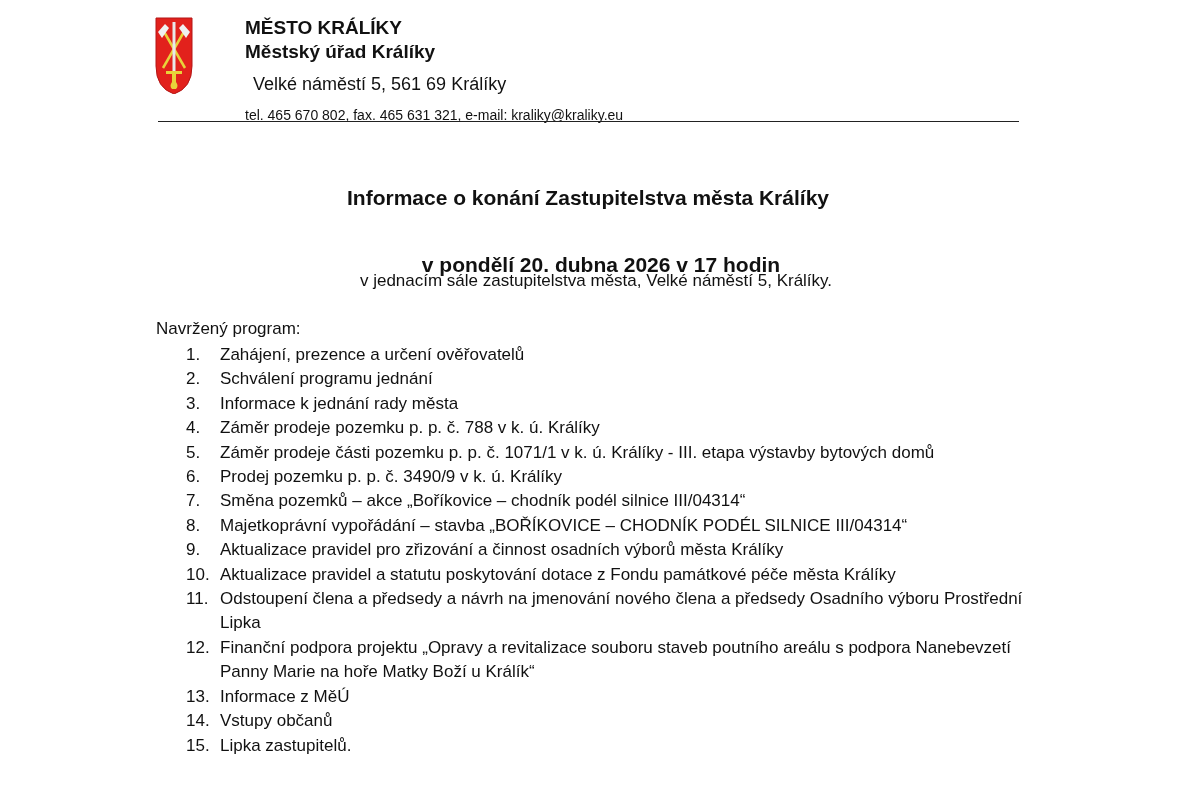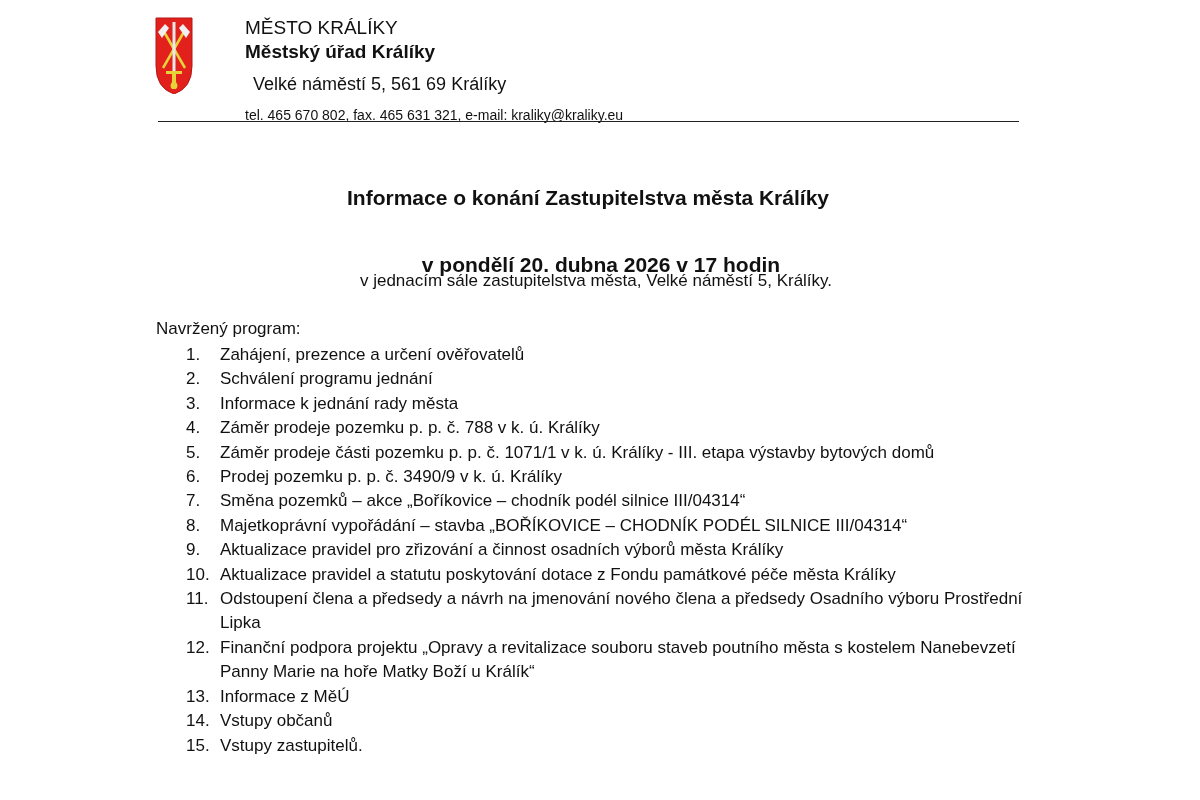--- a/index.html
+++ b/index.html
@@ -1,20 +1,20 @@
 <!DOCTYPE html>
 <html><head>
 <meta charset="utf-8">
 <style>
   html, body { margin:0; padding:0; background:#ffffff; }
   body { width:1200px; height:800px; overflow:hidden; position:relative;
          font-family:"Liberation Sans", sans-serif; color:#111; }
   .crest { position:absolute; left:155px; top:16px; width:38px; height:78px; }
   .head-text { position:absolute; left:245px; top:16px; }
-  .h-city { font-size:19px; font-weight:normal; line-height:24px; margin:0; }
+  .h-city { font-size:19px; font-weight:bold; line-height:24px; margin:0; }
   .h-office { font-size:19px; font-weight:bold; line-height:24px; margin:0; }
   .h-addr { font-size:18px; line-height:24px; margin:8px; }
   .h-contact { font-size:14px; line-height:22px; margin:0; }
   .rule { position:absolute; left:158px; top:121px; width:861px; height:1px; background:#222; }
   .title { position:absolute; left:0; width:1176px; text-align:center; top:186px;
            font-size:21px; font-weight:bold; margin:0; }
   .date { position:absolute; left:0; width:1176px; text-align:center; top:240px;
           font-size:21px; font-weight:bold; margin:13px; }
   .place { position:absolute; left:8px; width:1176px; text-align:center; top:271px;
            font-size:17px; margin:0; }
@@ -93,27 +93,27 @@
   <li>
       <span class="num">10.</span>
       <span class="txt">Aktualizace pravidel a statutu poskytování dotace z Fondu památkové péče města Králíky</span>
     </li>
   <li>
       <span class="num">11.</span>
       <span class="txt">Odstoupení člena a předsedy a návrh na jmenování nového člena a předsedy Osadního výboru Prostřední Lipka</span>
     </li>
   <li>
       <span class="num">12.</span>
-      <span class="txt">Finanční podpora projektu „Opravy a revitalizace souboru staveb poutního města s kostelem Nanebevzetí Panny Marie na hoře Matky Boží u Králík“</span>
+      <span class="txt">Finanční podpora projektu „Opravy a revitalizace souboru staveb poutního areálu s podpora Nanebevzetí Panny Marie na hoře Matky Boží u Králík“</span>
     </li>
   <li>
       <span class="num">13.</span>
       <span class="txt">Informace z MěÚ</span>
     </li>
   <li>
       <span class="num">14.</span>
       <span class="txt">Vstupy občanů</span>
     </li>
   <li>
       <span class="num">15.</span>
-      <span class="txt">Vstupy zastupitelů.</span>
+      <span class="txt">Lipka zastupitelů.</span>
     </li>
 </ol>
 
 </body></html>

